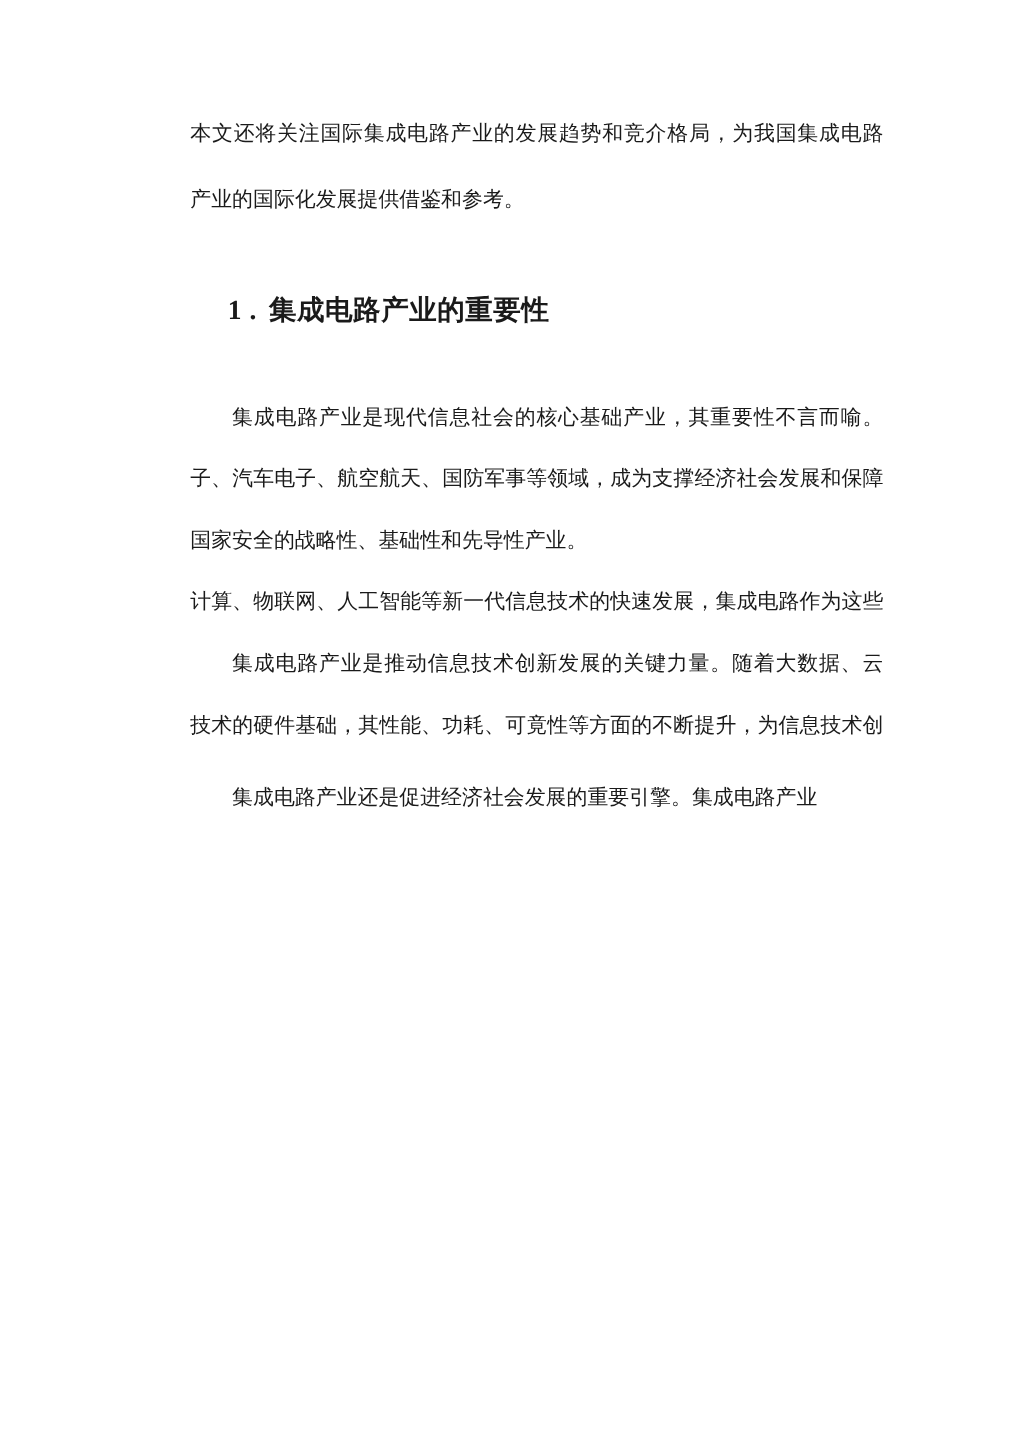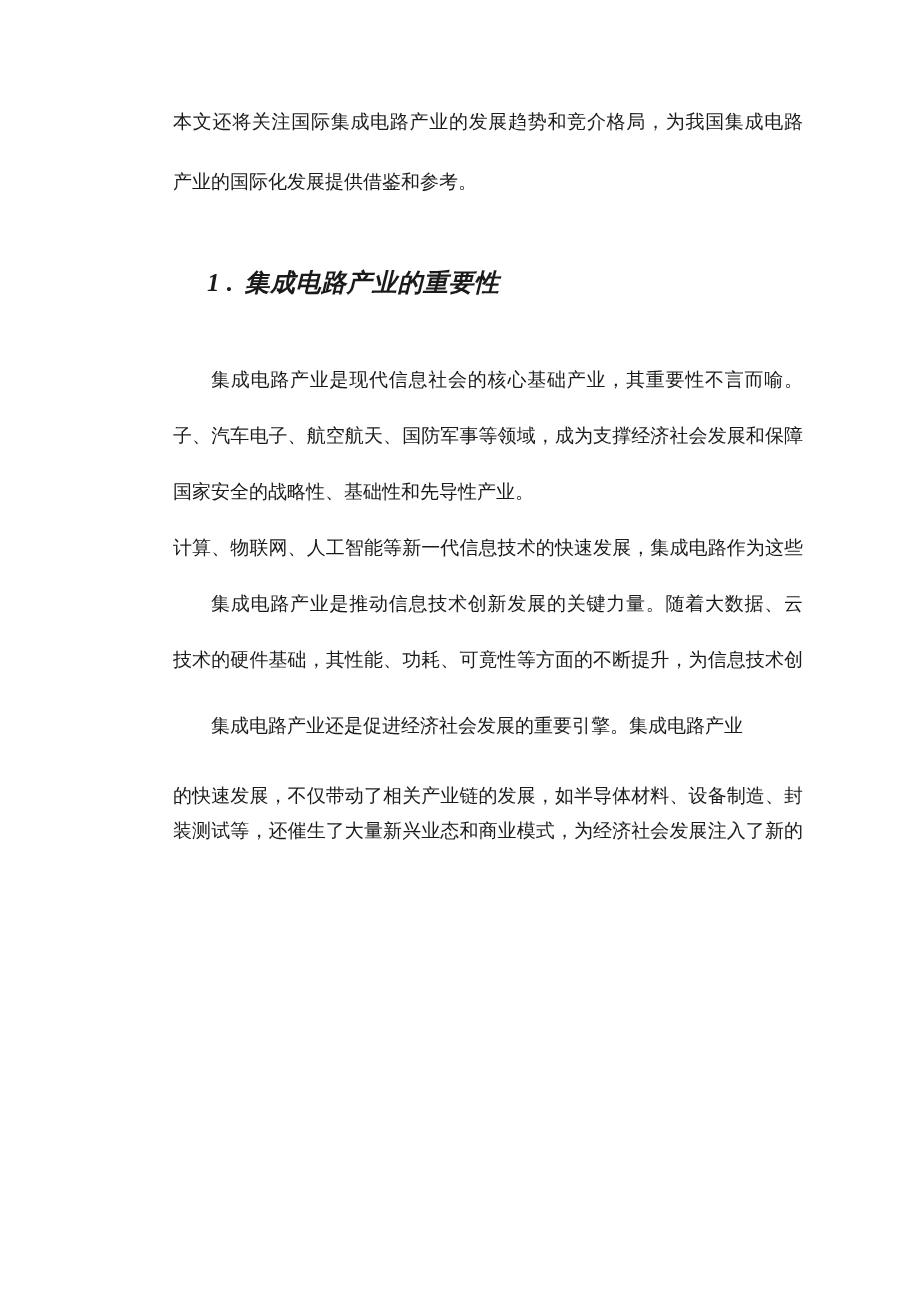--- a/index.html
+++ b/index.html
@@ -31,32 +31,32 @@
     text-align:justify;
     text-justify:inter-ideograph;
     white-space:normal;
   }
   .line.full{
     text-align-last:justify;
     -moz-text-align-last:justify;
   }
   .line.indent{
     text-indent:38px;
+    font-family:Liberation Mono, monospace;
   }
   .intro .line{line-height:60px;height:60px;}
   .heading{
     margin-top:50px;
     height:40px;
     line-height:40px;
     padding-left:44px;
     font-family:"Liberation Sans","DejaVu Sans",sans-serif;
     font-weight:bold;
     font-size:25px;
     letter-spacing:0.5px;
-    font-style:italic;
   }
   .heading .num{
     font-family:"Liberation Serif","DejaVu Serif",serif;
     font-weight:bold;
     margin-right:1px;
   }
   .body-para .line{line-height:56px;height:56px;}
   .para-first{margin-top:50px;}
   .para-last{margin-top:10px;}
   .tail{margin-top:24px;}
@@ -87,19 +87,15 @@
         <div class="line full">计算、物联网、人工智能等新一代信息技术的快速发展，集成电路作为这些</div>
         <div class="line full indent">集成电路产业是推动信息技术创新发展的关键力量。随着大数据、云</div>
         <div class="line full">技术的硬件基础，其性能、功耗、可竟性等方面的不断提升，为信息技术创</div>
       </div>
 
 
     <div class="block body-para para-last">
         <div class="line indent">集成电路产业还是促进经济社会发展的重要引擎。集成电路产业</div>
       </div>
 
-    <div class="block tail">
-        <div class="line full">的快速发展，不仅带动了相关产业链的发展，如半导体材料、设备制造、封</div>
-        <div class="line full">装测试等，还催生了大量新兴业态和商业模式，为经济社会发展注入了新的</div>
-      </div>
 
   </div>
 </div>
 
 </body></html>

